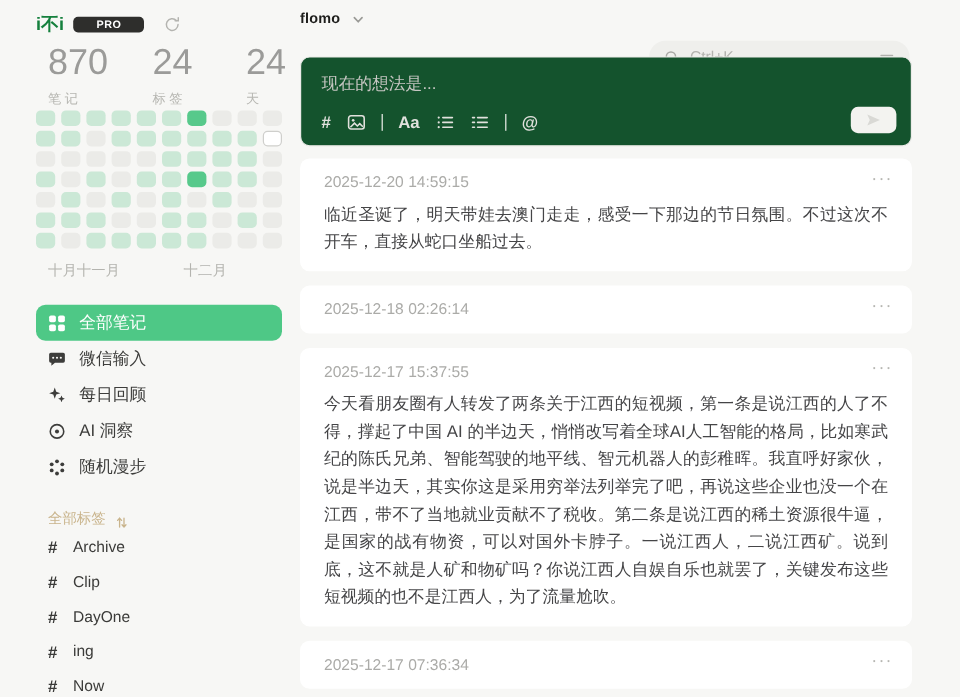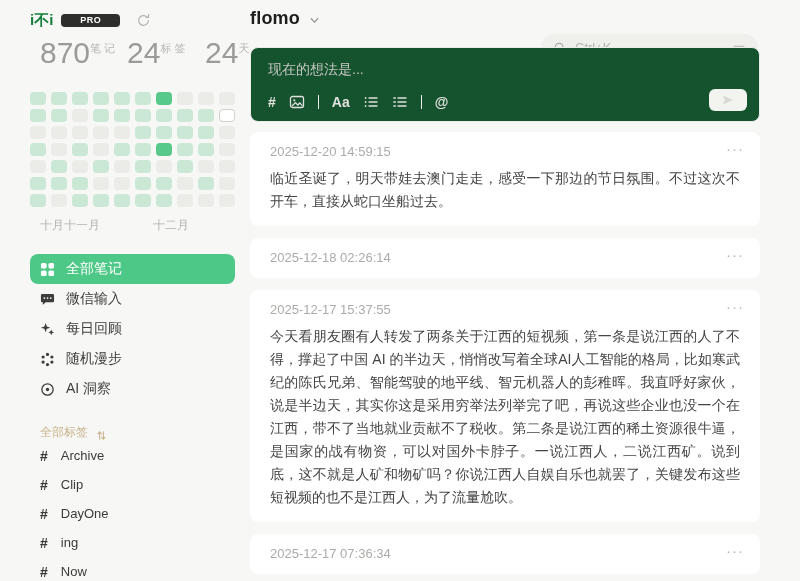--- a/index.html
+++ b/index.html
@@ -13,21 +13,21 @@
   svg { display:block; }
 
   
   .user-row { position:absolute; left:30px; top:11px; display:flex; align-items:center; gap:8px; }
   .user-name { font-size:15px; font-weight:700; color:#15803d; }
   .pro-badge { background:#2e2e2c; color:#fff; font-size:9px; font-weight:700; letter-spacing:.5px;
                padding:2px 19px; border-radius:4px; line-height:1; }
   .sync { color:#b4b4b0; margin-left:8px; }
 
   .stats { position:absolute; left:40px; top:36px; display:flex; }
-  .stat { display:flex; flex-direction:row; }
+  .stat { display:flex; flex-direction:column; }
   .stat:nth-child(1){ width:87px; } .stat:nth-child(2){ width:78px; }
   .stat-value { font-size:30px; line-height:34px; color:#9b9b99; }
   .stat-label { margin-top:5px; font-size:11px; letter-spacing:3px; color:#b6b6b1; }
 
   .heatmap { position:absolute; left:30px; top:92px; display:grid;
              grid-template-columns:repeat(10,16px); grid-auto-rows:13px; gap:4px 5px; }
   .hm-cell { border-radius:4px; }
   .hm-low   { background:#cbe8d6; }
   .hm-high  { background:#57c98b; }
   .hm-empty { background:#ebebe8; }
@@ -45,21 +45,21 @@
 
   .tags { position:absolute; left:30px; top:414px; width:205px; }
   .tags-header { height:27px; display:flex; align-items:flex-end; gap:8px;
                  padding-left:10px; font-size:12px; color:#c9b48c; }
   .tag-item { height:29px; display:flex; align-items:center; gap:13px;
               padding-left:10px; font-size:13px; color:#3b3b39; }
   .tag-hash { font-size:14px; font-weight:700; color:#3a3a38; }
 
   
   .logo-row { position:absolute; left:250px; top:8px; display:flex; align-items:center; gap:9px; }
-  .logo-text { font-size:18px; font-weight:800; letter-spacing:.2px; color:#1e1e1c; }
+  .logo-text { font-size:12px; font-weight:800; letter-spacing:.2px; color:#1e1e1c; }
   .logo-chevron { color:#9a9a96; margin-top:3px; }
 
   .search { position:absolute; left:541px; top:6px; width:217px; height:27px;
             background:#efefec; border-radius:14px; display:flex; align-items:center;
             padding:0 12px; gap:8px;margin-top:28px; }
   .search-icon { color:#a9a9a5; }
   .search-placeholder { flex:1; font-size:13px; color:#b3b3af; }
   .filter-icon { color:#b0b0ac; }
 
   
@@ -219,39 +219,39 @@
       <span class="menu-icon">
         <svg viewBox="0 0 16 16" width="15" height="15" fill="currentColor">
           <path d="M6 1l1.3 3.7L11 6 7.3 7.3 6 11 4.7 7.3 1 6l3.7-1.3z"></path>
           <path d="M12 8l.9 2.1L15 11l-2.1.9L12 14l-.9-2.1L9 11l2.1-.9z"></path>
         </svg>
       </span>
       <span>每日回顾</span>
     </div>
     <div class="menu-item">
       <span class="menu-icon">
+        <svg viewBox="0 0 16 16" width="15" height="15">
+          <circle cx="8" cy="8" r="6" fill="none" stroke="currentColor" stroke-width="1.4"></circle>
+          <circle cx="8" cy="8" r="1.8" fill="currentColor"></circle>
+        </svg>
+      </span>
+      <span>AI 洞察</span>
+    </div>
+    <div class="menu-item">
+      <span class="menu-icon">
         <svg viewBox="0 0 16 16" width="15" height="15" fill="currentColor">
           <circle cx="8" cy="2.6" r="1.7"></circle>
             <circle cx="12.7" cy="5.3" r="1.7"></circle>
             <circle cx="12.7" cy="10.7" r="1.7"></circle>
           <circle cx="8" cy="13.4" r="1.7"></circle>
             <circle cx="3.3" cy="10.7" r="1.7"></circle>
             <circle cx="3.3" cy="5.3" r="1.7"></circle>
         </svg>
       </span>
       <span>随机漫步</span>
-    </div>
-    <div class="menu-item">
-      <span class="menu-icon">
-        <svg viewBox="0 0 16 16" width="15" height="15">
-          <circle cx="8" cy="8" r="6" fill="none" stroke="currentColor" stroke-width="1.4"></circle>
-          <circle cx="8" cy="8" r="1.8" fill="currentColor"></circle>
-        </svg>
-      </span>
-      <span>AI 洞察</span>
     </div>
   </div>
 
   <div class="tags">
     <div class="tags-header">
       <span>全部标签</span>
       <span>
         <svg width="11" height="11" viewBox="0 0 12 12" fill="none" stroke="currentColor" stroke-width="1.2" stroke-linecap="round">
           <path d="M4 10V2M4 2L2.2 4M4 2l1.8 2"></path>
             <path d="M8 2v8M8 10L6.2 8M8 10l1.8-2"></path>

